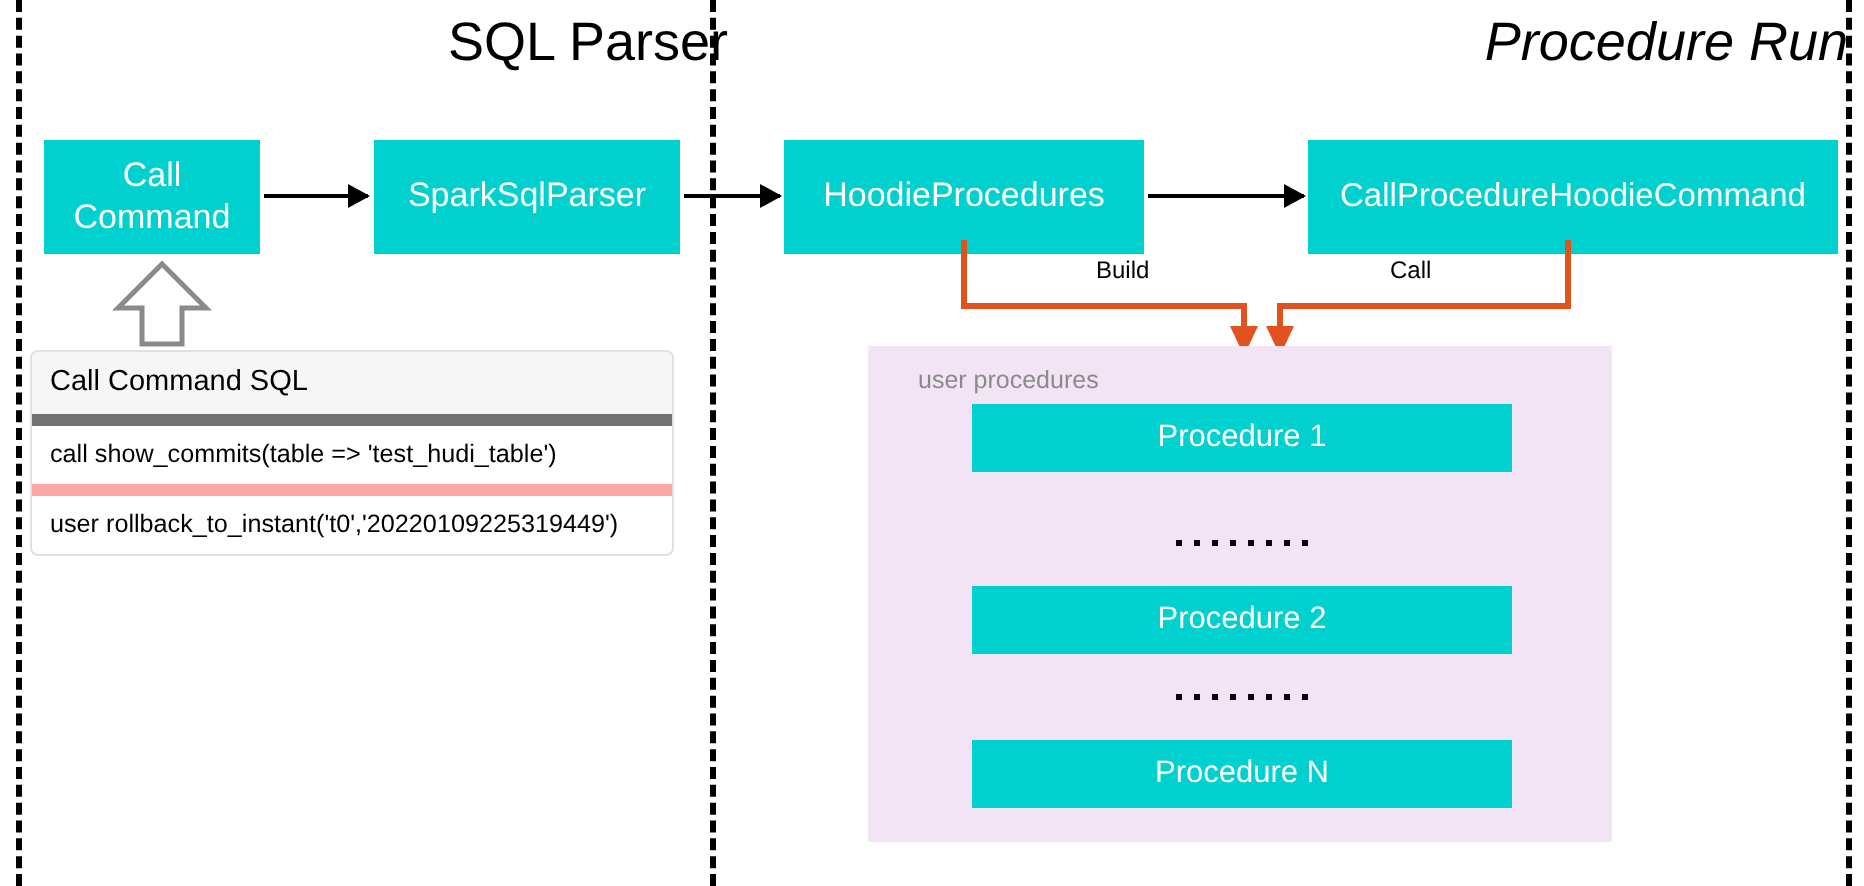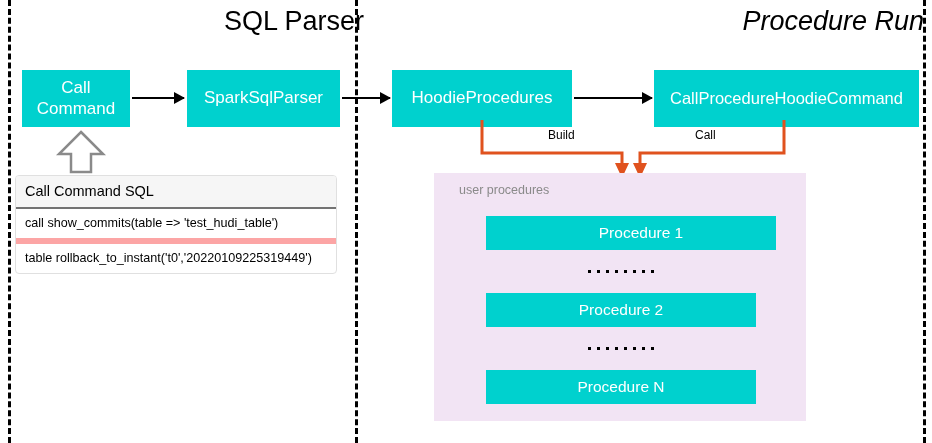--- a/index.html
+++ b/index.html
@@ -95,21 +95,21 @@
     top: 175px;
     width: 322px;
     border: 1px solid #e0e0e0;
     border-radius: 4px;
     background: #ffffff;
     box-sizing: border-box;
     overflow: hidden;
   }
   #sql-card-header {
     background: #f6f6f6;
-    border-bottom: 2px solid #737373;
+    border-bottom: 6px solid #737373;
     font-size: 14.5px;
     color: #000000;
     padding: 7px 9px 8px 9px;
   }
   .sql-row {
     font-size: 12.6px;
     color: #000000;
     padding: 7px 9px 8px 9px;
     border-bottom: 6px solid #fca5a5;
     white-space: nowrap;
@@ -155,21 +155,21 @@
     left: 52px;
     width: 270px;
     height: 34px;
     background: #00D1CE;
     color: #ffffff;
     font-size: 15.5px;
     display: flex;
     align-items: center;
     justify-content: center;
   }
-  #proc-1 { top: 43px; padding-left: 20px;  }
+  #proc-1 { top: 29px;  }
   #proc-2 { top: 120px; }
   #proc-n { top: 197px; }
 
   .proc-ellipsis {
     position: absolute;
     left: 52px;
     width: 270px;
     height: 34px;
     display: flex;
     align-items: center;
@@ -213,21 +213,21 @@
   <div class="arrow-black" id="arrow-ssp-to-hp"></div>
   <div class="arrow-black" id="arrow-hp-to-cphc"></div>
 
   <svg id="uparrow-to-call-command" viewBox="0 0 52 44">
     <polygon points="26,2 48,24 36,24 36,42 16,42 16,24 4,24" fill="#ffffff" stroke="#8a8a8a" stroke-width="2.5" stroke-linejoin="miter"></polygon>
   </svg>
 
   <div id="sql-card">
     <div id="sql-card-header">Call Command SQL</div>
     <div class="sql-row">call show_commits(table =&gt; 'test_hudi_table')</div>
-    <div class="sql-row">table rollback_to_instant('t0','20220109225319449')</div>
+    <div class="sql-row">user rollback_to_instant('t0','20220109225319449')</div>
   </div>
 
   <svg id="connectors-orange" viewBox="0 0 360 60">
 
     <polyline points="27,0 27,33 167,33 167,44" fill="none" stroke="#E0521E" stroke-width="3"></polyline>
     <polygon points="167,58 160,43 174,43" fill="#E0521E"></polygon>
 
     <polyline points="329,0 329,33 185,33 185,44" fill="none" stroke="#E0521E" stroke-width="3"></polyline>
     <polygon points="185,58 178,43 192,43" fill="#E0521E"></polygon>
   </svg>

